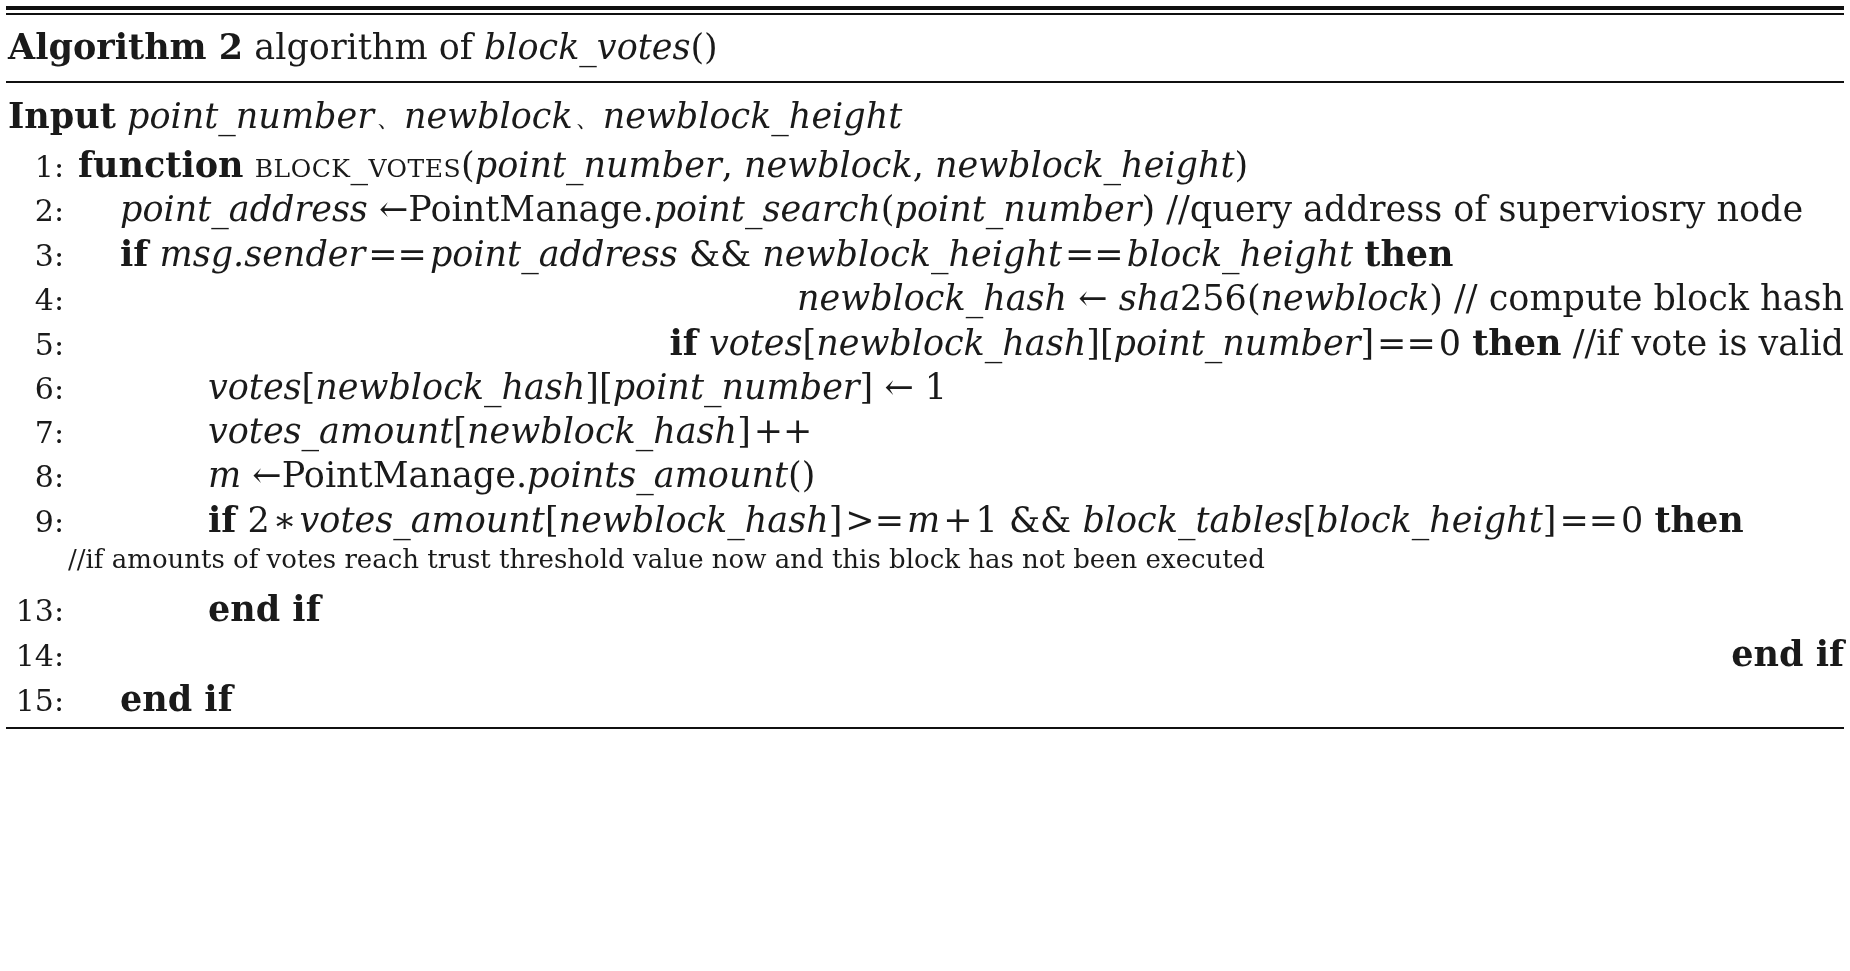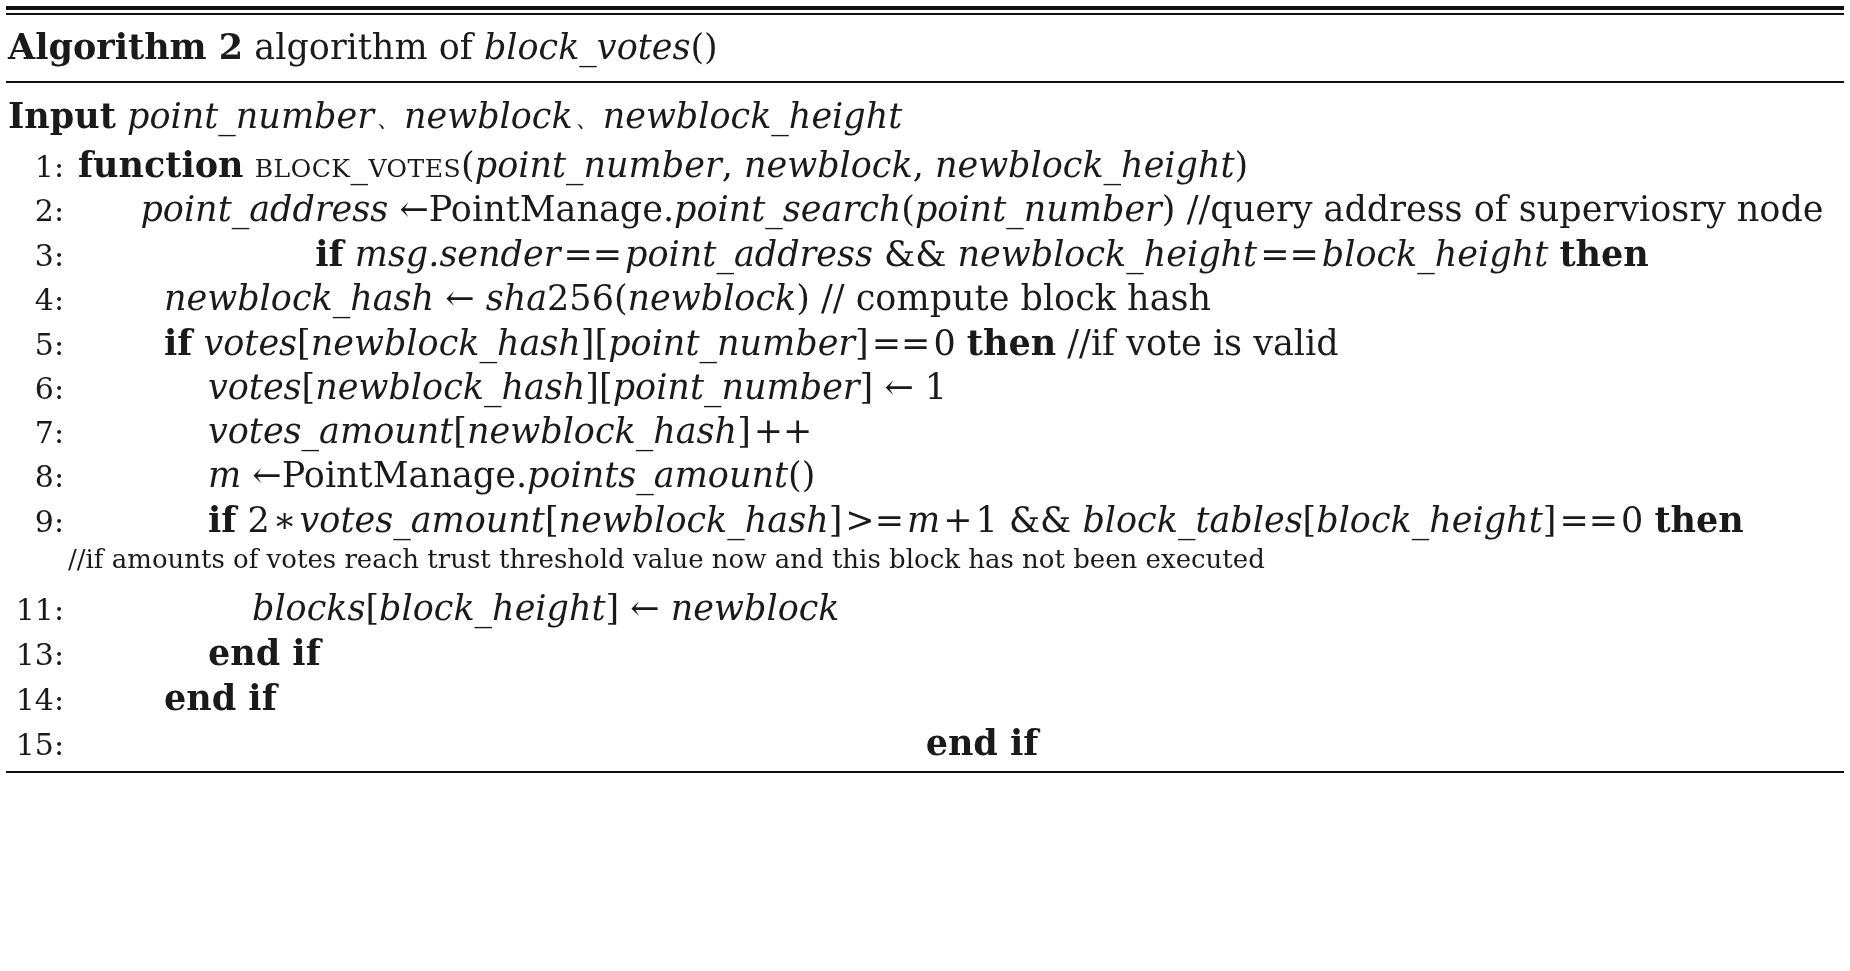--- a/index.html
+++ b/index.html
@@ -87,22 +87,22 @@
     padding-right: 10px;
     font-style: normal;
   }
   .code {
     flex: 1 1 auto;
     white-space: nowrap;
   }
 
   
   .ind0 { padding-left: 4px; }
-  .ind1 { padding-left: 46px; text-align: center; }
-  .ind2 { padding-left: 90px; }
+  .ind1 { padding-left: 46px; }
+  .ind2 { padding-left: 90px; text-align: right; }
   .ind3 { padding-left: 134px; }
   .ind4 { padding-left: 178px; }
 
   
   .kw      { font-weight: bold; font-style: normal; margin-top: 16px; }
   .var     { font-style: italic; }
   .rm      { font-style: normal; }
   .num     { font-style: normal; }
   .op      { font-style: normal; padding: 0 3px; }
   .cmt     { font-style: normal; }
@@ -173,24 +173,20 @@
       <div class="line">
         <div class="lineno">8:</div>
         <div class="code ind3"><span class="var">m</span>&nbsp;<span class="arrow">←</span><span class="rm">PointManage.</span><span class="var">points_amount</span><span class="rm">()</span></div>
       </div>
       <div class="line">
         <div class="lineno">9:</div>
         <div class="code ind3"><span class="kw">if</span>&nbsp;<span class="num">2</span><span class="op">∗</span><span class="var">votes_amount</span><span class="rm">[</span><span class="var">newblock_hash</span><span class="rm">]</span><span class="op">&gt;=</span><span class="var">m</span><span class="op">+</span><span class="num">1</span>&nbsp;<span class="rm">&amp;&amp;</span>&nbsp;<span class="var">block_tables</span><span class="rm">[</span><span class="var">block_height</span><span class="rm">]</span><span class="op">==</span><span class="num">0</span>&nbsp;<span class="kw">then</span></div>
       </div>
       <div class="wrapline"><span class="cmt">//if amounts of votes reach trust threshold value now and this block has not been executed</span></div>
       <div class="line">
-        <div class="lineno">11:</div>
-        <div class="code ind4"><span class="var">blocks</span><span class="rm">[</span><span class="var">block_height</span><span class="rm">]</span>&nbsp;<span class="arrow">←</span>&nbsp;<span class="var">newblock</span></div>
-      </div>
-      <div class="line">
         <div class="lineno">13:</div>
         <div class="code ind3"><span class="kw">end if</span></div>
       </div>
       <div class="line">
         <div class="lineno">14:</div>
         <div class="code ind2"><span class="kw">end if</span></div>
       </div>
       <div class="line">
         <div class="lineno">15:</div>
         <div class="code ind1"><span class="kw">end if</span></div>

